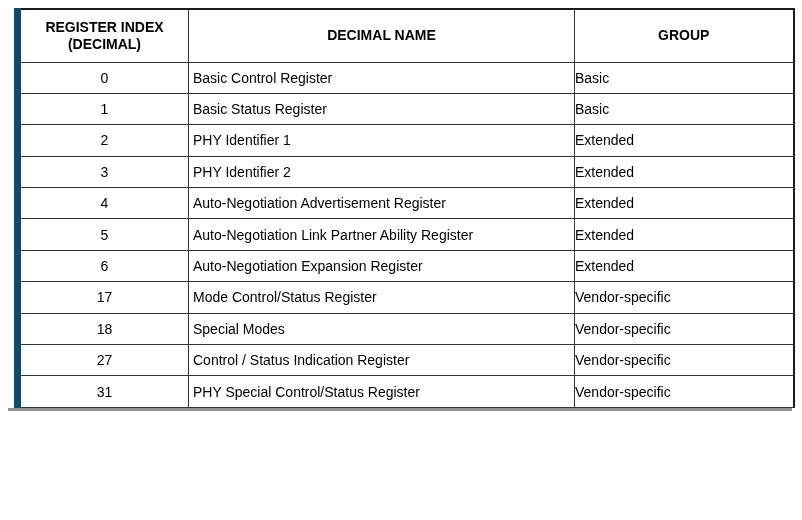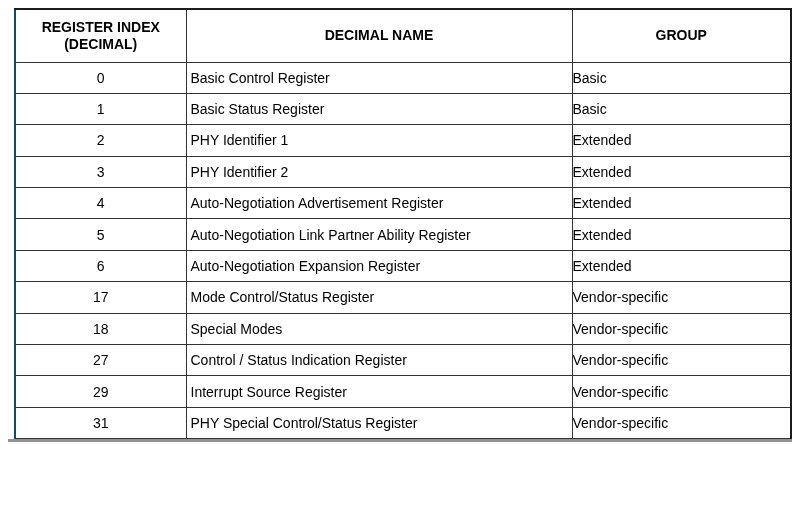--- a/index.html
+++ b/index.html
@@ -19,21 +19,21 @@
     left: 8px;
     top: 8px;
     width: 784px;
   }
   table.reg-table {
     margin-left: 6px;
     width: 776px;
     border-collapse: collapse;
     table-layout: fixed;
     border-top: 2px solid #1c1c1c;
-    border-left: 2px solid #0c4a6e;
+    border-left: 7px solid #0c4a6e;
     border-right: 2px solid #1c1c1c;
     border-bottom: none;
   }
   col.c-index { width: 171px; }
   col.c-name  { width: 386px; }
   col.c-group { width: 219px; }
   th, td {
     border: 1px solid #333333;
     color: #000000;
     background: #ffffff;
@@ -122,25 +122,20 @@
           <td class="col-index">18</td>
           <td class="col-name">Special Modes</td>
           <td class="col-group">Vendor-specific</td>
         </tr>
         <tr>
           <td class="col-index">27</td>
           <td class="col-name">Control / Status Indication Register</td>
           <td class="col-group">Vendor-specific</td>
         </tr>
         <tr>
-          <td class="col-index">29</td>
-          <td class="col-name">Interrupt Source Register</td>
-          <td class="col-group">Vendor-specific</td>
-        </tr>
-        <tr>
           <td class="col-index">31</td>
           <td class="col-name">PHY Special Control/Status Register</td>
           <td class="col-group">Vendor-specific</td>
         </tr>
       </tbody>
   </table>
   <div class="bottom-rule"></div>
 </div>
 
 </body></html>

